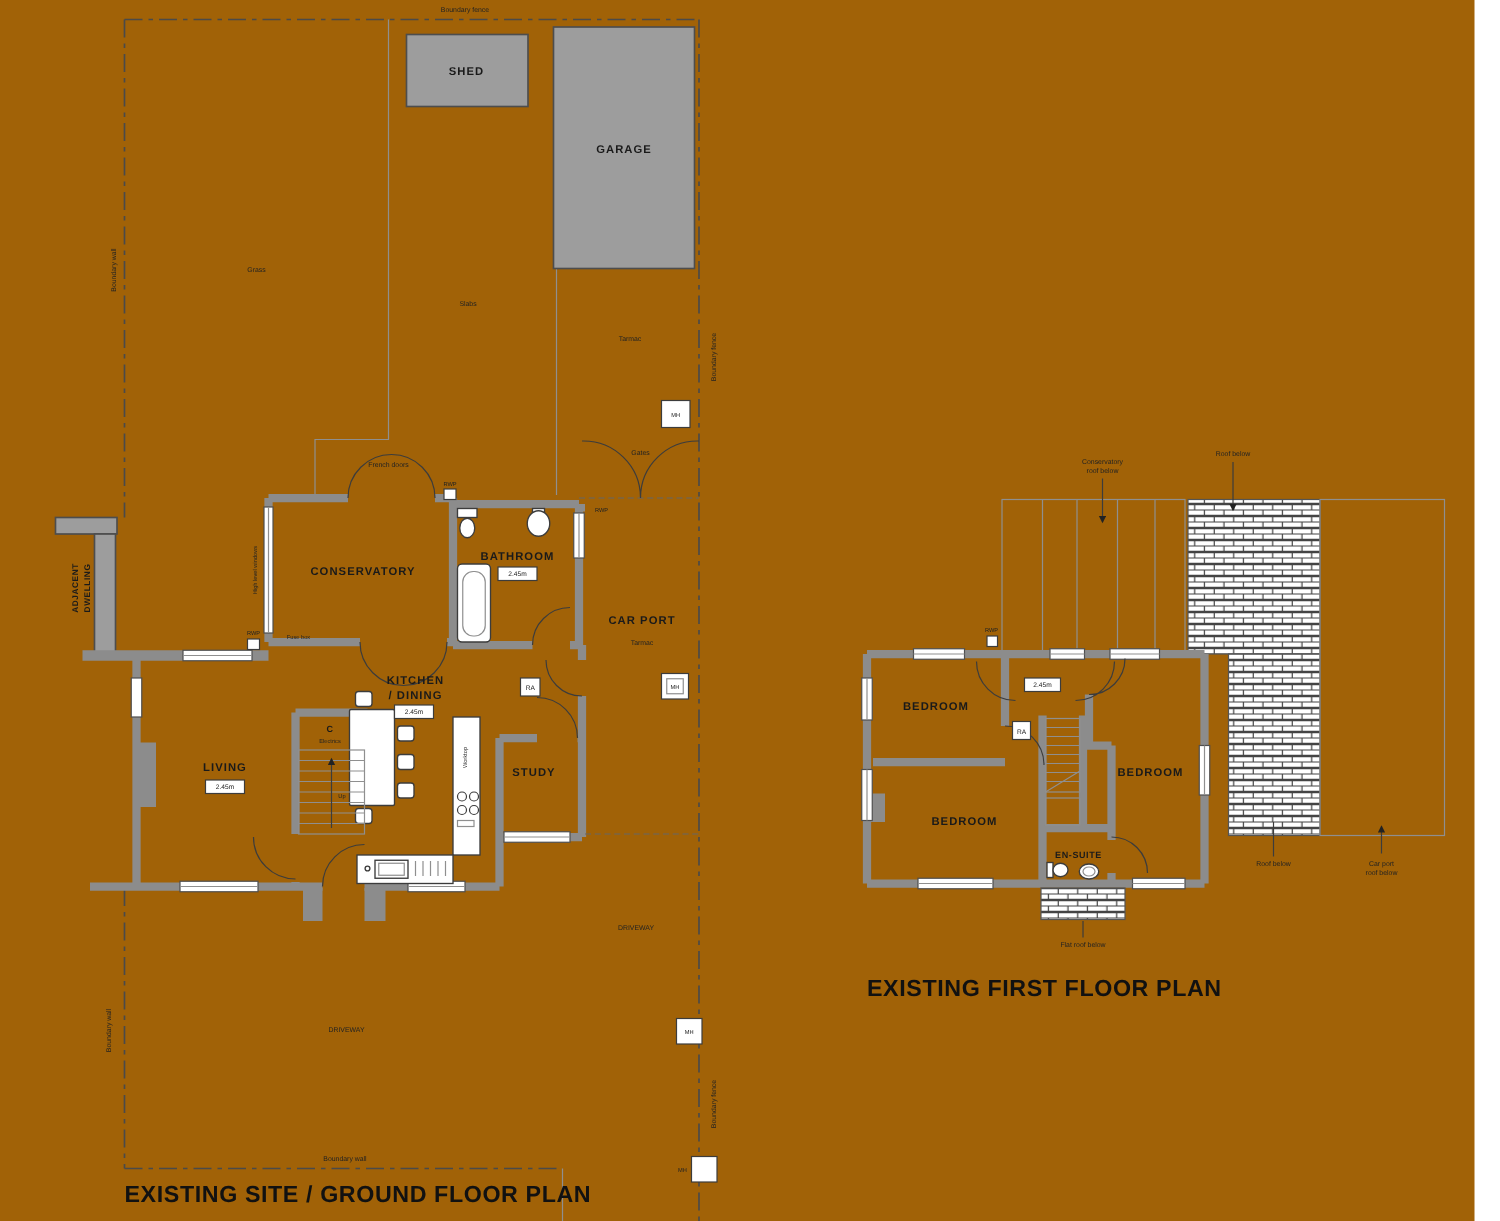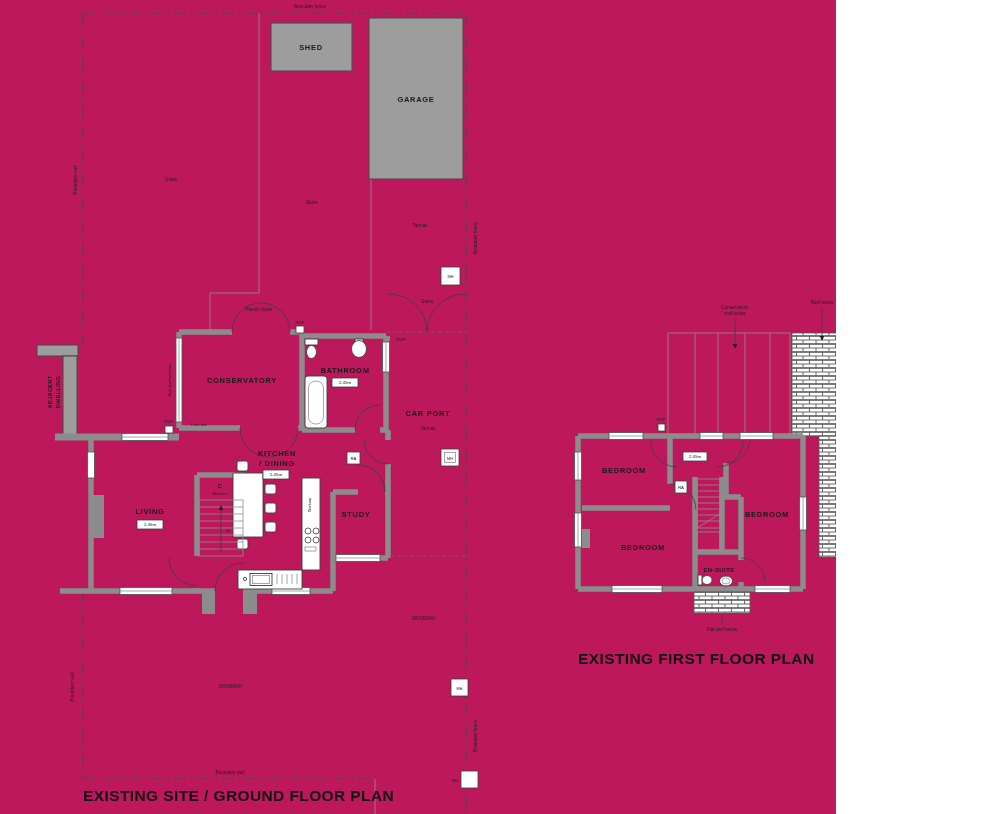--- a/index.html
+++ b/index.html
@@ -1,16 +1,16 @@
 <!DOCTYPE html>
 <html><head>
 <meta charset="utf-8">
 <style>
   html,body{margin:0;padding:0;background:#fff;}
-  #stage{position:relative;width:836px;height:814px;background:#be185d;overflow:hidden;
+  #stage{position:relative;width:983px;height:814px;background:#a16207;overflow:hidden;
          font-family:"Liberation Sans",sans-serif;}
   svg{position:absolute;left:0;top:0;}
   .wall{fill:none;stroke:#8c8c8c;stroke-width:5.5;}
   .wall7{fill:none;stroke:#8c8c8c;stroke-width:7;}
   .wfill{fill:#8c8c8c;stroke:none;}
   .bfill{fill:#9d9d9d;stroke:#4d4d4d;stroke-width:1.1;}
   .ln{fill:none;stroke:#3c3c3c;stroke-width:.8;}
   .thin{fill:none;stroke:#8f8f8f;stroke-width:.8;}
   .dashdot{fill:none;stroke:#4a4a4a;stroke-width:1.1;stroke-dasharray:12 4 3 4;}
   .dsh{fill:none;stroke:#666;stroke-width:.8;stroke-dasharray:4 2.5;}

